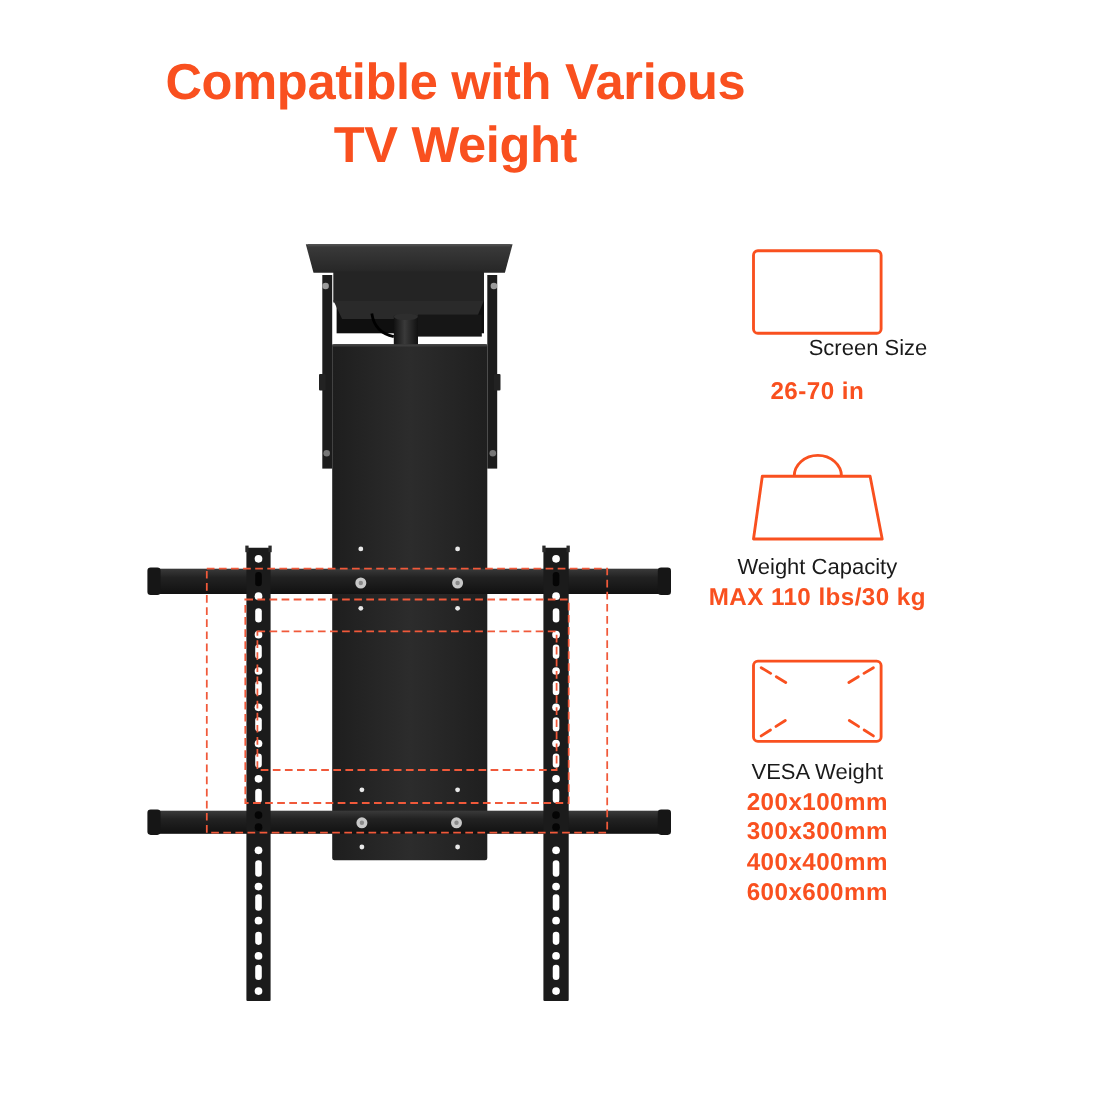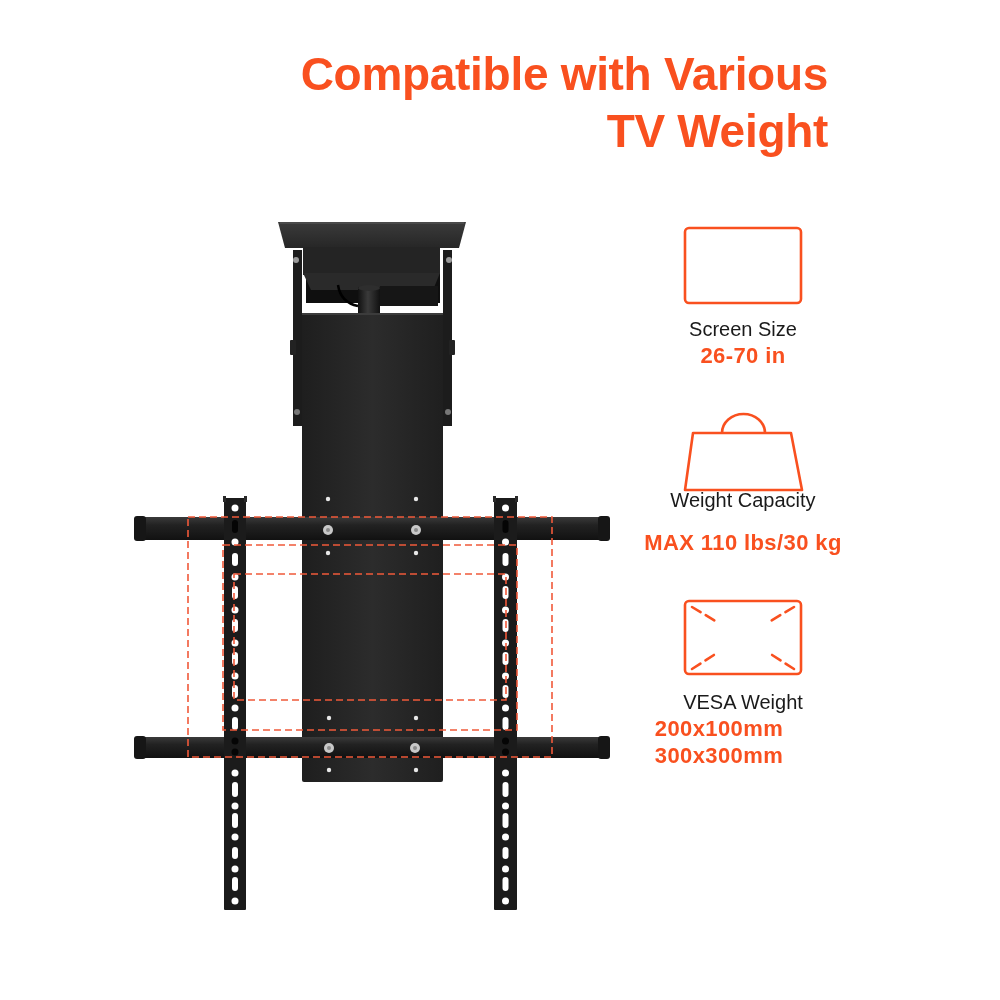--- a/index.html
+++ b/index.html
@@ -3,35 +3,35 @@
 <meta charset="utf-8">
 <style>
   html, body { margin: 0; padding: 0; }
   body {
     width: 1000px; height: 1000px; position: relative; overflow: hidden;
     background: #ffffff;
     font-family: "Liberation Sans", sans-serif;
   }
   .title {
     position: absolute; left: 0; top: 46px; width: 828px;
-    text-align: right; font-weight: bold; font-size: 46px; line-height: 57px;
+    text-align: center; font-weight: bold; font-size: 46px; line-height: 57px;
     color: #F9501F; letter-spacing: -0.3px;
   }
   .title div { white-space: nowrap; }
   .product {
     position: absolute; left: 0; top: 0; width: 1000px; height: 1000px;
   }
   .icon { position: absolute; }
   .txt {
     position: absolute; left: 643px; width: 200px; text-align: center;
     white-space: nowrap;
   }
   .lbl { font-size: 20px; line-height: 28px; color: #1a1a1a; }
   .val { font-size: 22px; line-height: 28px; font-weight: bold; color: #F9501F; letter-spacing: 0.4px; }
-  .vesa-list { position: absolute; left: 619px; top: 715px; width: 200px; text-align: center; }
+  .vesa-list { position: absolute; left: 643px; top: 715px; width: 200px; text-align: center; }
   .vesa-list .val { line-height: 27.3px; display: block; }
 </style>
 </head>
 <body>
 
 <div class="title">
   <div>Compatible with Various</div>
   <div>TV Weight</div>
 </div>
 
@@ -186,36 +186,38 @@
   <g fill="none" stroke="#F0593A" stroke-width="1.6" stroke-dasharray="7 4">
     <rect x="188" y="517" width="364" height="240"></rect>
     <rect x="223" y="545" width="294" height="185"></rect>
     <rect x="234" y="574" width="272" height="126"></rect>
   </g>
 </svg>
 
 <svg class="icon" style="left:680px; top:223px;" width="126" height="86" viewBox="0 0 126 86">
   <rect x="5" y="5" width="116" height="75" rx="4" fill="none" stroke="#F9501F" stroke-width="2.6"></rect>
 </svg>
-<div class="txt lbl" style="top:315px;">Screen Size</div>
+<div class="txt lbl" style="top:303px;text-align:right;">Screen Size</div>
 <div class="txt val" style="top:342px;">26-70 in</div>
 
 <svg class="icon" style="left:680px; top:408px;" width="128" height="88" viewBox="0 0 128 88">
   <path d="M42,25 A21.5,19 0 0 1 85,25" fill="none" stroke="#F9501F" stroke-width="2.6"></path>
   <polygon points="13,25 111,25 122,82 5,82" fill="none" stroke="#F9501F" stroke-width="2.6" stroke-linejoin="round"></polygon>
 </svg>
-<div class="txt lbl" style="top:486px;">Weight Capacity</div>
+<div class="txt lbl" style="top:502px;">Weight Capacity</div>
 <div class="txt val" style="top:529px;">MAX 110 lbs/30 kg</div>
 
 <svg class="icon" style="left:680px; top:596px;" width="126" height="84" viewBox="0 0 126 84">
   <rect x="5" y="5" width="116" height="73" rx="4" fill="none" stroke="#F9501F" stroke-width="2.6"></rect>
   <g stroke="#F9501F" stroke-width="2.6" stroke-linecap="round" stroke-dasharray="10 6">
     <line x1="12" y1="11" x2="37" y2="26"></line>
     <line x1="114" y1="11" x2="89" y2="26"></line>
     <line x1="12" y1="73" x2="37" y2="57"></line>
     <line x1="114" y1="73" x2="89" y2="57"></line>
   </g>
 </svg>
 <div class="txt lbl" style="top:688px;">VESA Weight</div>
 <div class="vesa-list">
   <span class="val">200x100mm</span>
   <span class="val">300x300mm</span>
+  <span class="val">400x400mm</span>
+  <span class="val">600x600mm</span>
 </div>
 
 </body></html>

